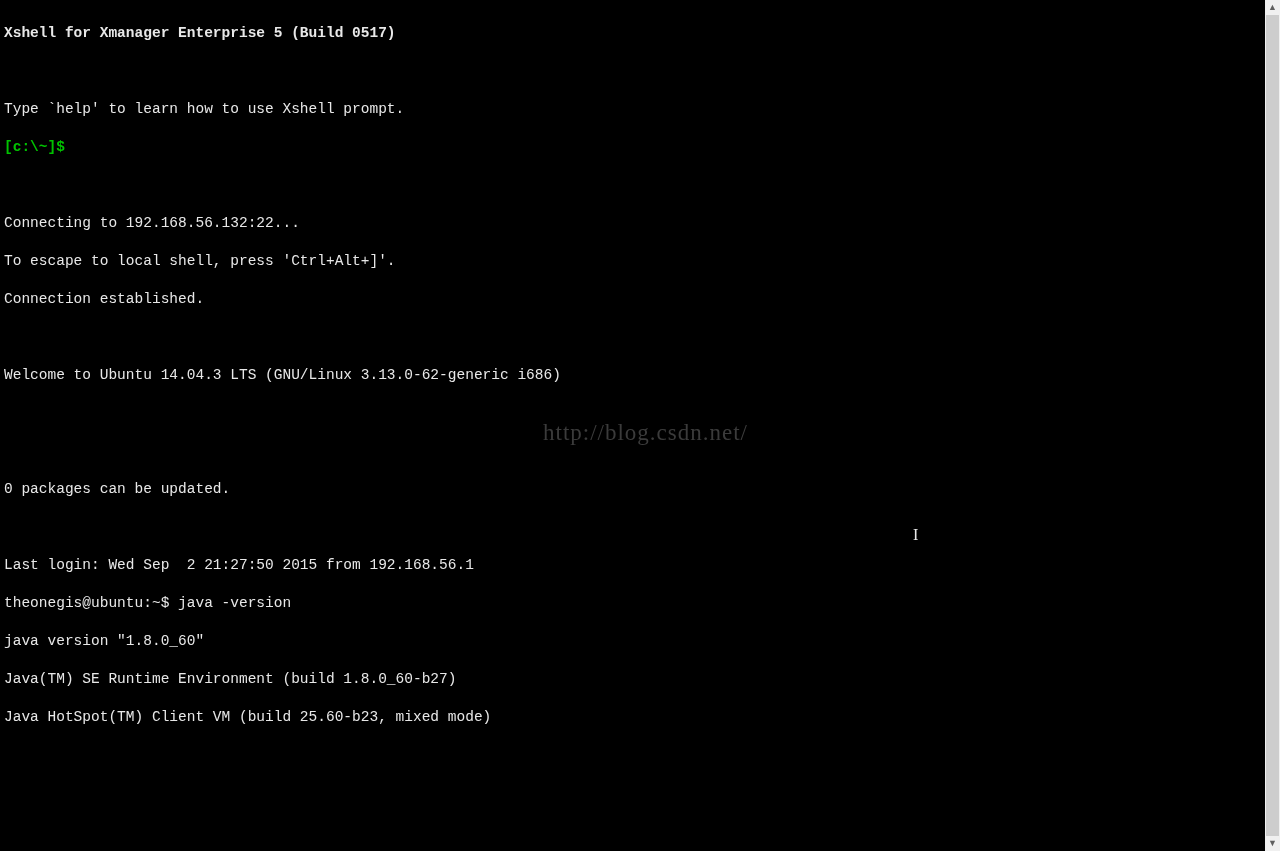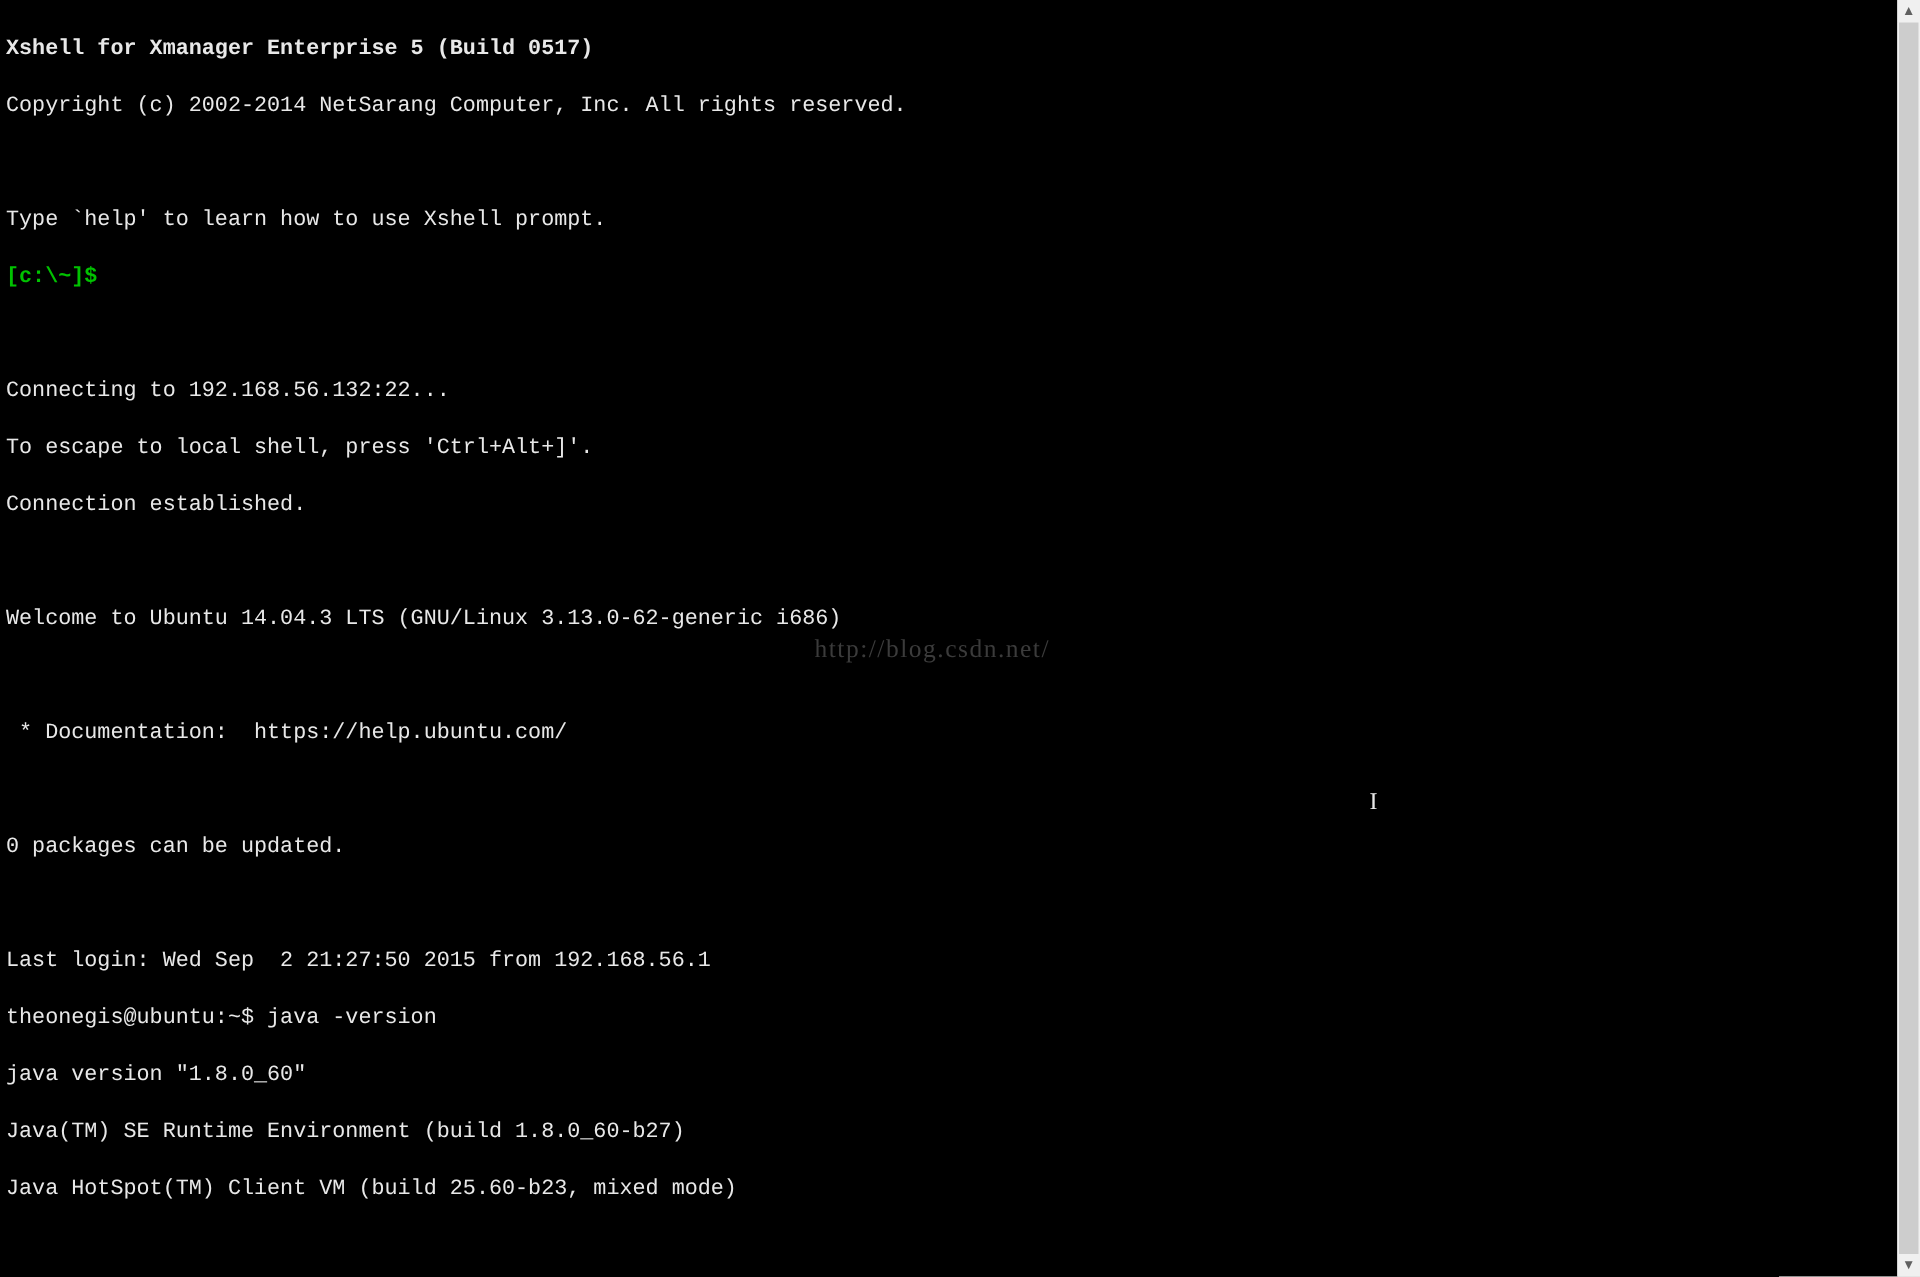--- a/index.html
+++ b/index.html
@@ -69,43 +69,41 @@
     color: #e8e8e8;
     font-family: serif;
     font-size: 16px;
     line-height: 1;
   }
   .watermark {
     position: absolute;
     left: 543px;
     top: 423px;
     font-family: "SimSun","Songti SC",serif;
-    font-size: 17px;
+    font-size: 23px;
     color: #3b3b3b;
     letter-spacing: 1px;
   }
   .line { display: block; }
 </style>
 </head>
 <body>
 
 <div class="terminal-wrap">
 <span class="line bold">Xshell for Xmanager Enterprise 5 (Build 0517)</span>
-<span class="line">Copyright (c) 2002-2014 NetSarang Computer, Inc. All rights reserved.</span>
 <span class="line"> </span>
 <span class="line">Type `help' to learn how to use Xshell prompt.</span>
 <span class="line"><span class="green">[c:\~]$</span></span>
 <span class="line"> </span>
 <span class="line">Connecting to 192.168.56.132:22...</span>
 <span class="line">To escape to local shell, press 'Ctrl+Alt+]'.</span>
 <span class="line">Connection established.</span>
 <span class="line"> </span>
 <span class="line">Welcome to Ubuntu 14.04.3 LTS (GNU/Linux 3.13.0-62-generic i686)</span>
 <span class="line"> </span>
-<span class="line"> * Documentation:  https://help.ubuntu.com/</span>
 <span class="line"> </span>
 <span class="line">0 packages can be updated.</span>
 <span class="line"> </span>
 <span class="line">Last login: Wed Sep  2 21:27:50 2015 from 192.168.56.1</span>
 <span class="line"><span>theonegis@ubuntu:~$ </span><span>java -version</span></span>
 <span class="line">java version "1.8.0_60"</span>
 <span class="line">Java(TM) SE Runtime Environment (build 1.8.0_60-b27)</span>
 <span class="line">Java HotSpot(TM) Client VM (build 25.60-b23, mixed mode)</span>
 
 

